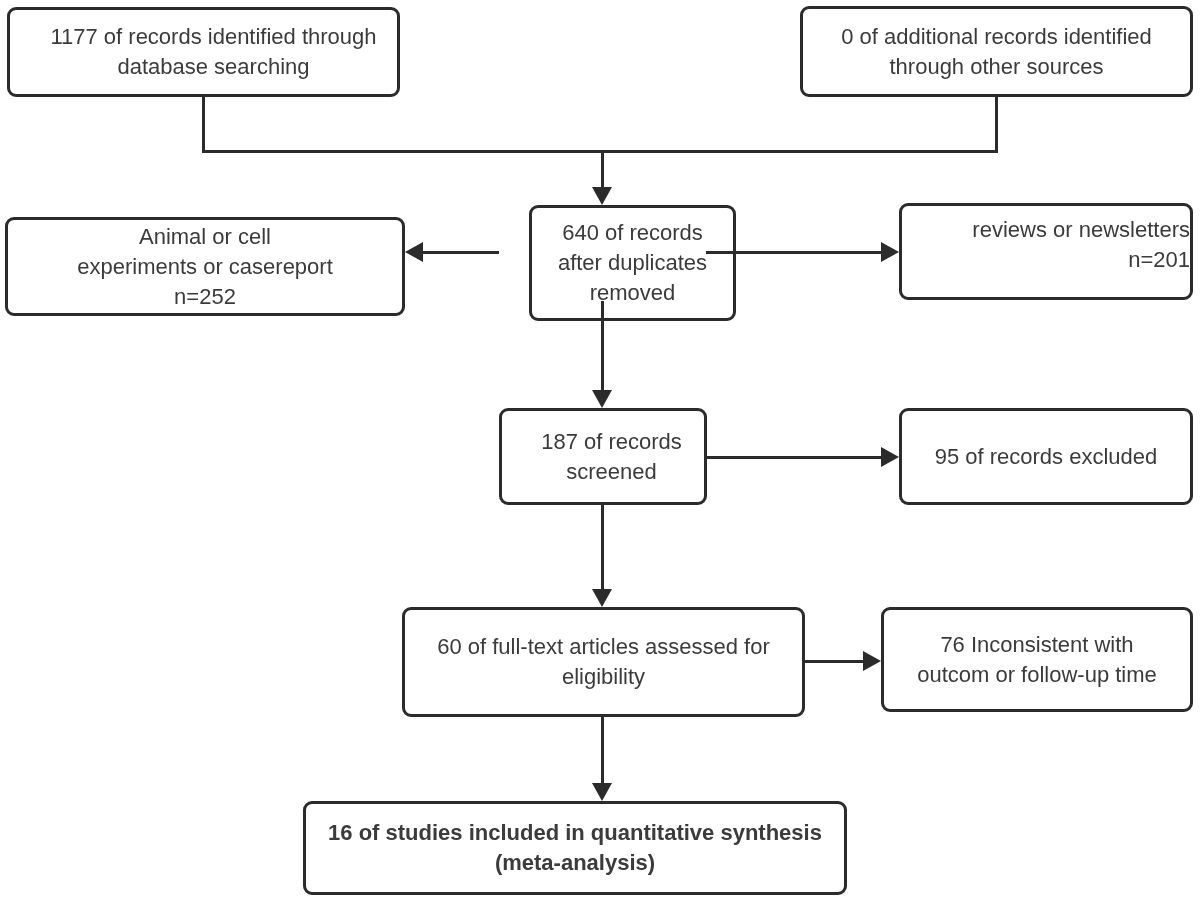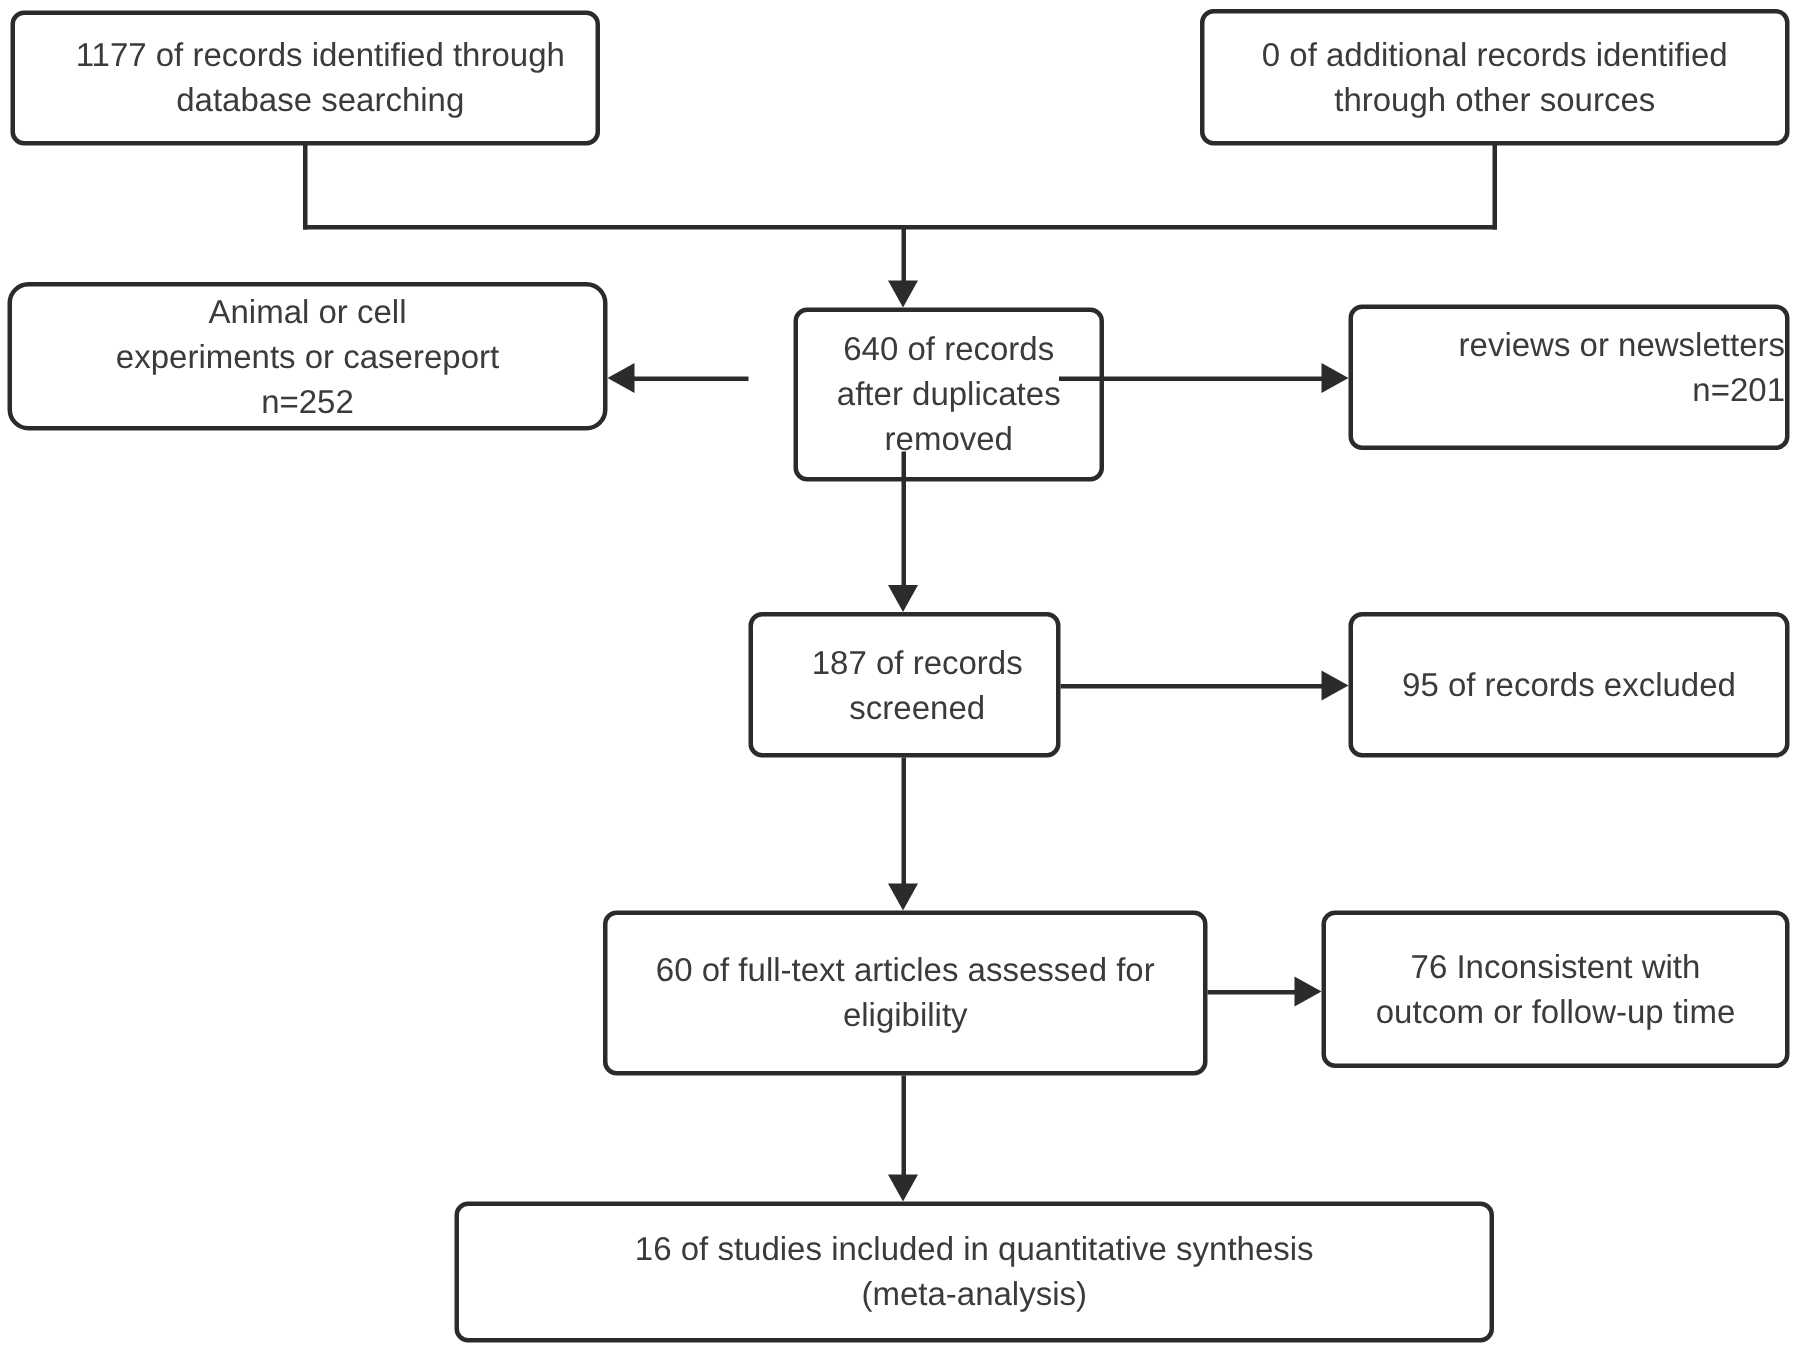--- a/index.html
+++ b/index.html
@@ -79,21 +79,21 @@
     <span class="txt">0 of additional records identified
 through other sources</span>
   </div>
 
   <div class="vline" style="left:202px; top:96px; height:57px;"></div>
   <div class="vline" style="left:995px; top:96px; height:57px;"></div>
   <div class="hline" style="left:202px; top:150px; width:796px;"></div>
   <div class="vline" style="left:601px; top:150px; height:40px;"></div>
   <div class="arrow down" style="left:592px; top:187px;"></div>
 
-  <div class="node" style="left:5px; top:188px; width:400px; height:99px;border-radius:14px;">
+  <div class="node" style="left:5px; top:217px; width:400px; height:99px;">
     <span class="txt">Animal or cell
 experiments or casereport
 n=252</span>
   </div>
 
   <div class="node" style="left:499px; top:205px; width:207px; height:116px;margin-left:30px;">
     <span class="txt">640 of records
 after duplicates
 removed</span>
   </div>
@@ -136,18 +136,18 @@
     <span class="txt">76 Inconsistent with
 outcom or follow-up time</span>
   </div>
 
   <div class="hline" style="left:805px; top:660px; width:60px;"></div>
   <div class="arrow right" style="left:863px; top:651px;"></div>
 
   <div class="vline" style="left:601px; top:717px; height:69px;"></div>
   <div class="arrow down" style="left:592px; top:783px;"></div>
 
-  <div class="node" style="left:303px; top:801px; width:693px; height:94px;">
+  <div class="node" style="left:303px; top:801px; width:544px; height:94px;font-weight:bold;">
     <span class="txt">16 of studies included in quantitative synthesis
 (meta-analysis)</span>
   </div>
 
 </div>
 
 </body></html>

